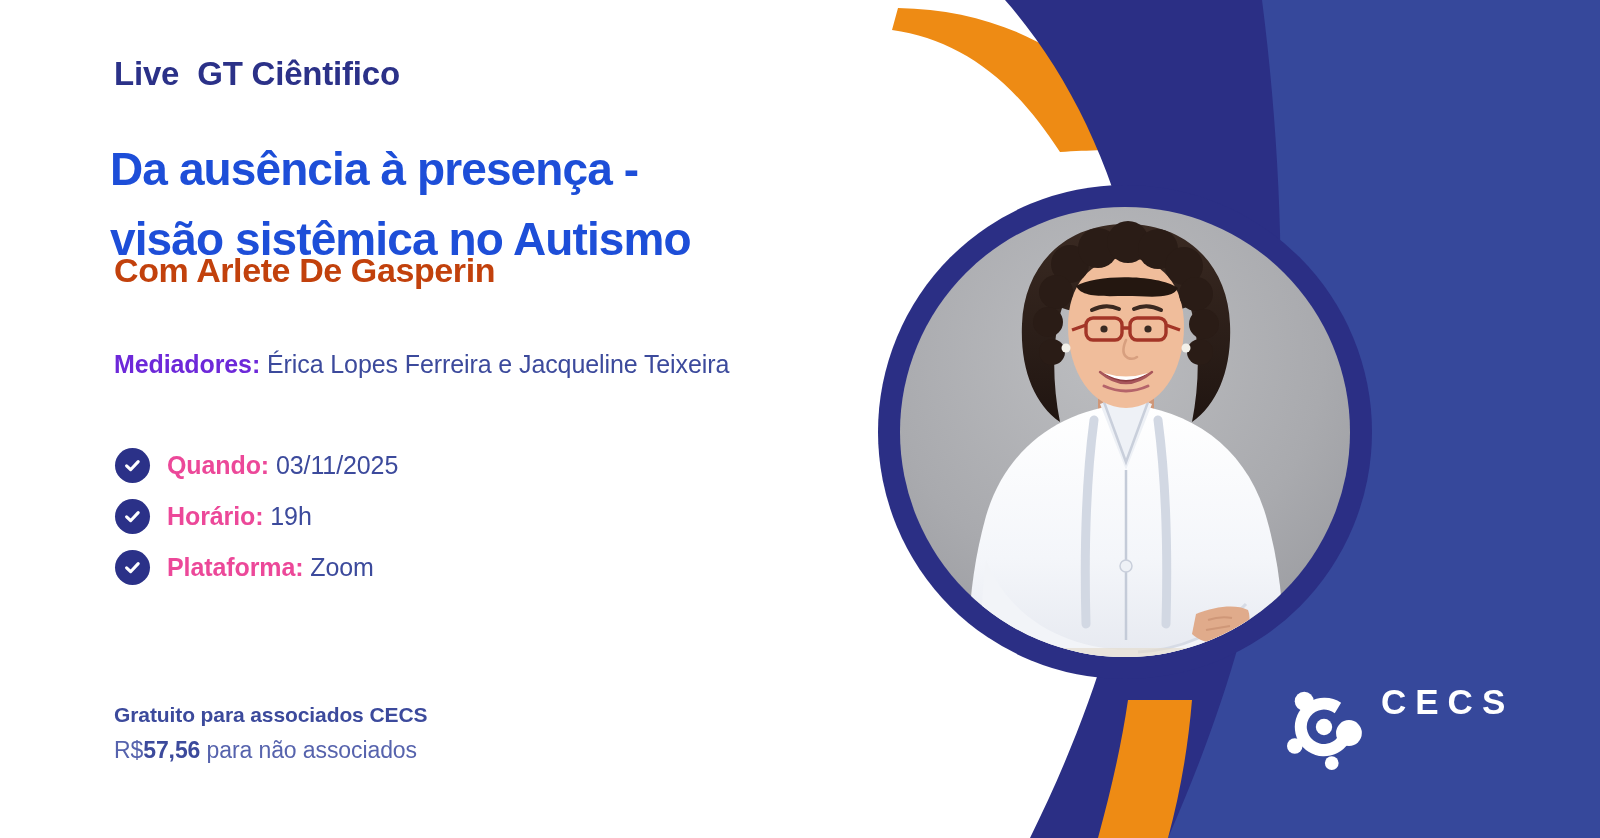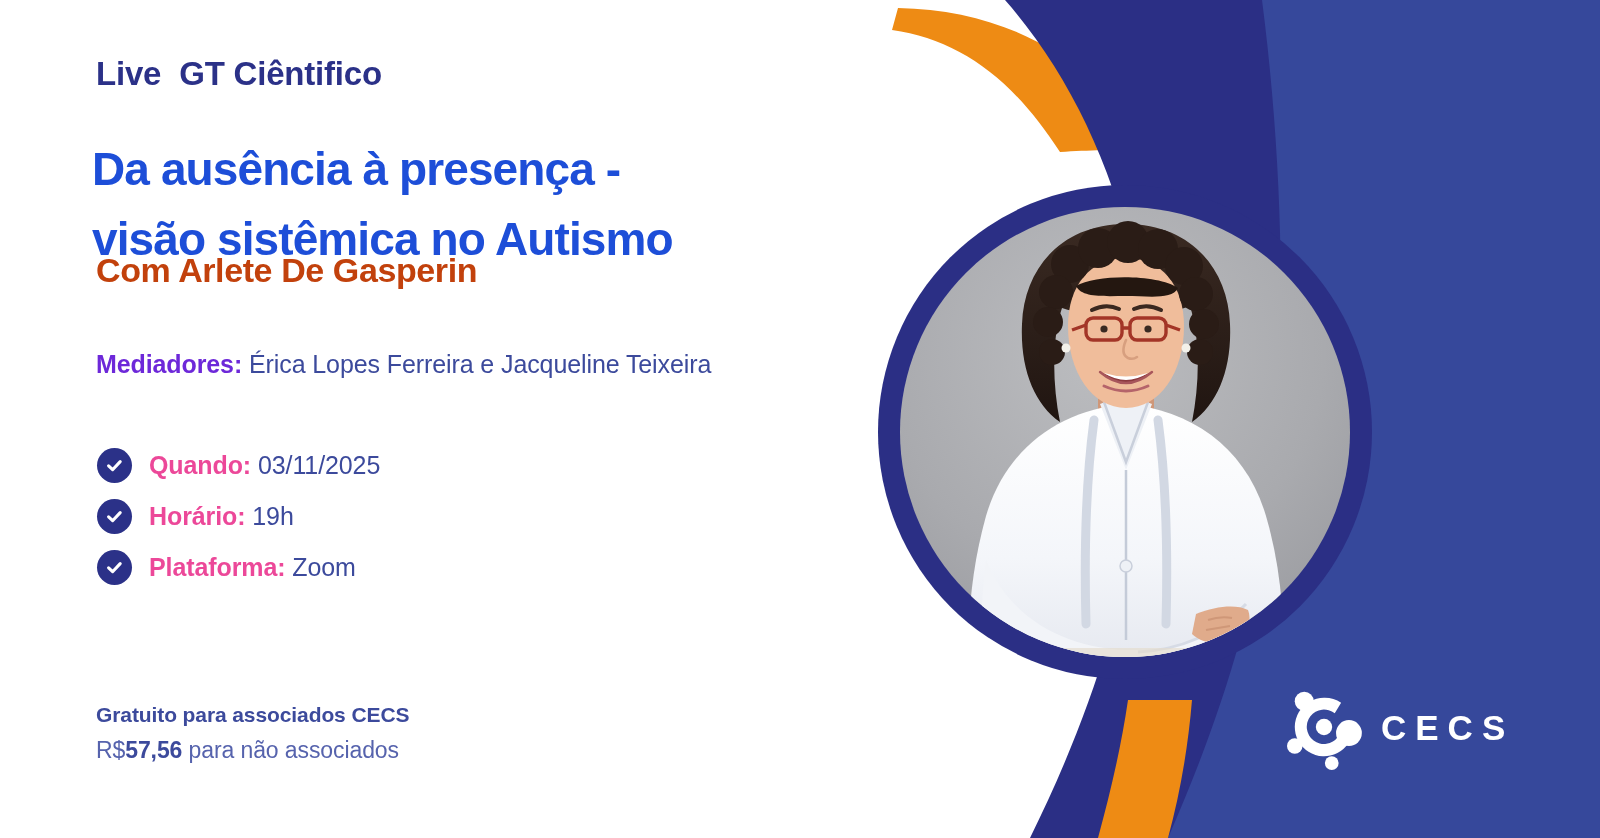--- a/index.html
+++ b/index.html
@@ -21,21 +21,21 @@
   
   .art-layer {
     position: absolute;
     inset: 0;
     pointer-events: none;
   }
 
   
   .content {
     position: absolute;
-    left: 0;
+    left: 18px;
     top: 0;
     width: 900px;
     height: 668px;
   }
 
   .kicker {
     position: absolute;
     left: 96px;
     top: 55px;
     font-size: 33px;
@@ -140,21 +140,20 @@
     font-weight: bold;
     color: #3c4a9c;
   }
 
   
   .logo {
     position: absolute;
     left: 1281px;
     top: 684px;
     display: flex;
-    align-items: center;
     gap: 14px;
   }
   .logo-mark { width: 86px; height: 86px; flex: 0 0 auto; display: block; }
   .logo-type { display: flex; flex-direction: column; }
   .logo-word {
     font-size: 35px;
     font-weight: bold;
     color: #ffffff;
     letter-spacing: 9px;
     line-height: 1;

